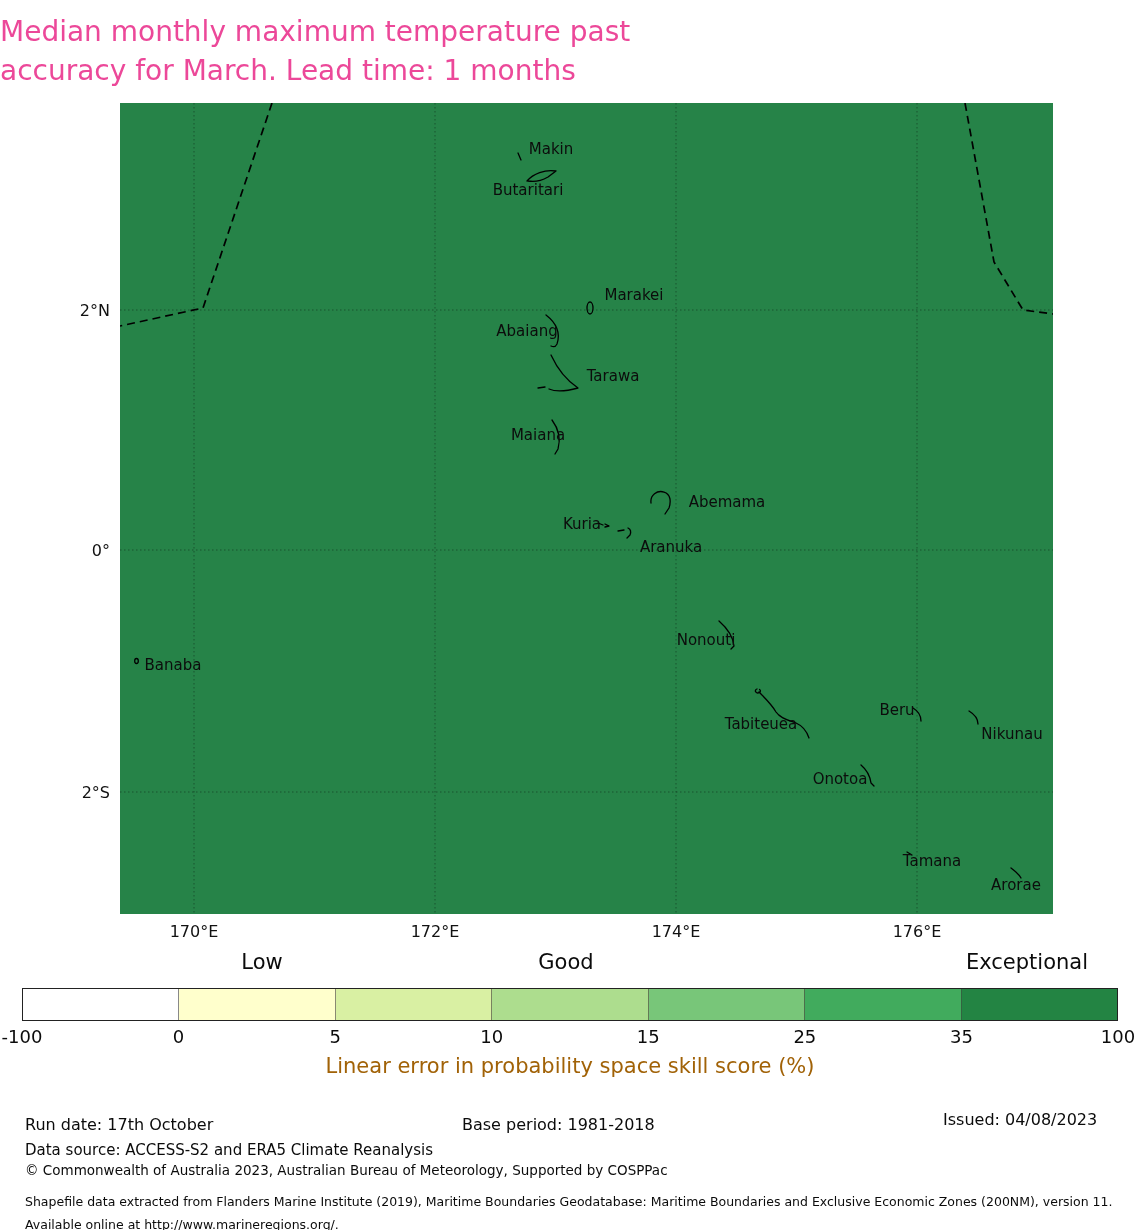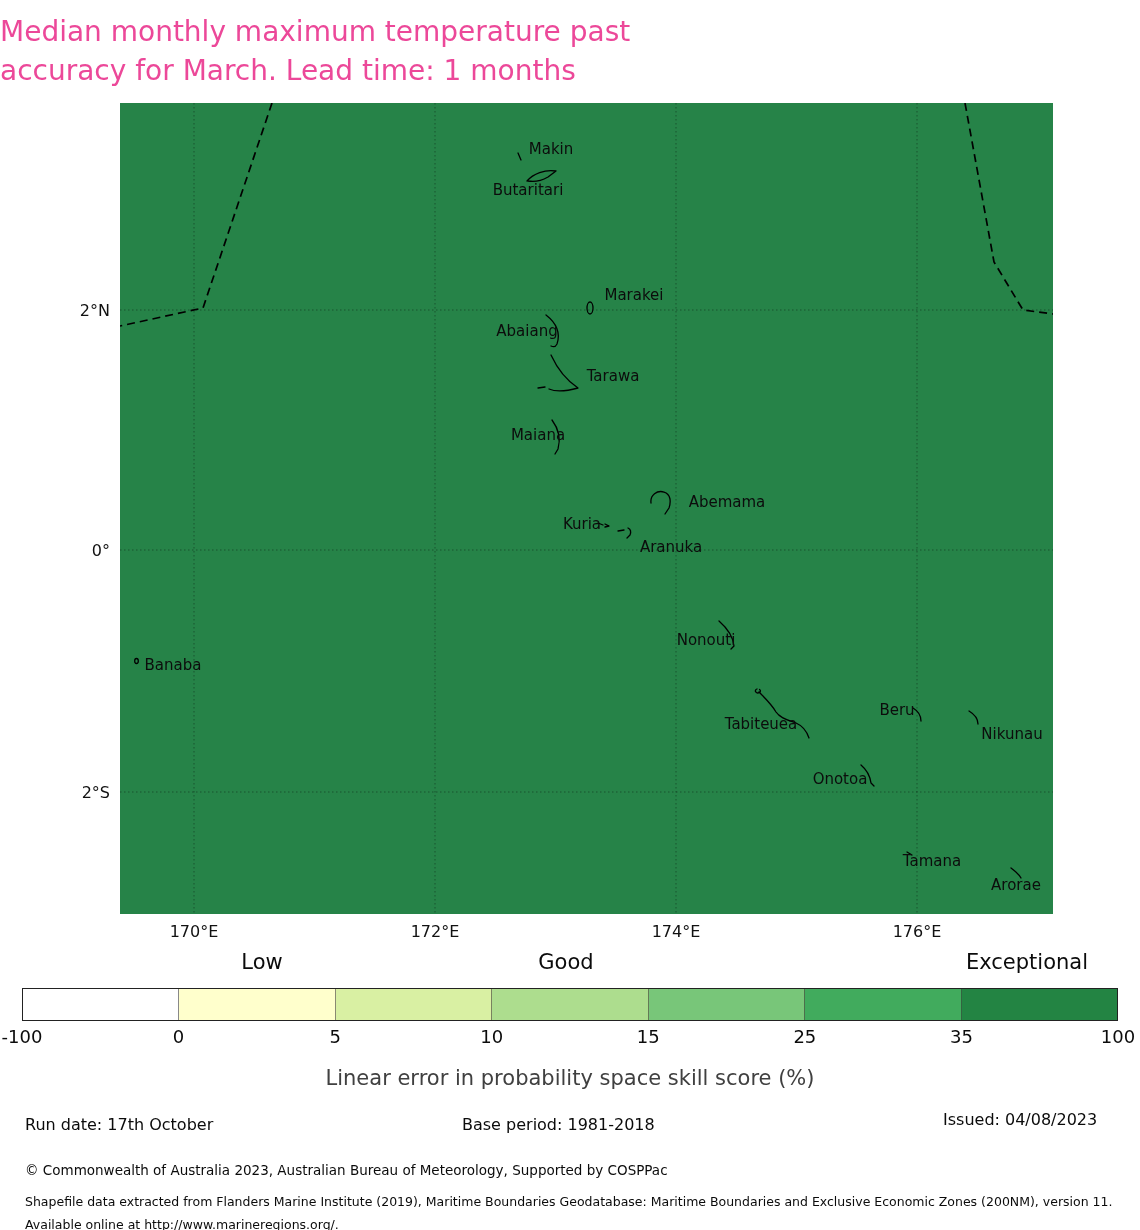--- a/index.html
+++ b/index.html
@@ -10,21 +10,21 @@
   #map{left:120px;top:103px;width:933px;height:811px;background:#268348;}
   #map-svg{position:absolute;left:120px;top:103px;width:933px;height:811px;}
   .island-label{position:absolute;transform:translate(-50%,-50%);font-size:15px;color:#0c0c0c;white-space:nowrap;}
   .ytick{position:absolute;width:92px;left:18px;text-align:right;font-size:16px;transform:translateY(-50%);color:#111;}
   .xtick{position:absolute;transform:translateX(-50%);font-size:16px;top:922px;color:#111;}
   .qual{position:absolute;transform:translateX(-50%);font-size:21px;top:950px;color:#0b0b0b;}
   #colorbar{left:22px;top:988px;width:1096px;height:33px;display:flex;border:1px solid #222;box-sizing:border-box;}
   .cb-seg{flex:1 1 0;height:100%;border-right:1px solid rgba(40,40,40,0.55);}
   .cb-seg:last-child{border-right:none;}
   .cb-tick{position:absolute;transform:translateX(-50%);font-size:18px;top:1026px;color:#0b0b0b;white-space:nowrap;}
-  #cb-caption{top:1054px;left:0;width:1140px;text-align:center;font-size:21px;color:#404040;margin-top:12px;}
+  #cb-caption{top:1054px;left:0;width:1140px;text-align:center;font-size:21px;color:#a16207;}
   .foot{color:#0b0b0b;white-space:nowrap;}
   #run-date{left:25px;top:1115px;font-size:16px;}
   #base-period{left:462px;top:1115px;font-size:16px;}
   #issued{left:943px;top:1110px;font-size:16px;}
   #data-source{left:25px;top:1141px;font-size:15px;}
   #copyright{left:25px;top:1162px;font-size:13.5px;}
   #shapefile{left:25px;top:1190px;width:1105px;font-size:12.5px;line-height:23px;white-space:normal;}
 </style>
 </head>
 <body>
@@ -121,16 +121,17 @@
       <span class="cb-tick" style="left: 648.286px;">15</span>
       <span class="cb-tick" style="left: 804.857px;">25</span>
       <span class="cb-tick" style="left: 961.429px;">35</span>
       <span class="cb-tick" style="left: 1118px;">100</span>
     </div>
   <div class="abs" id="cb-caption">Linear error in probability space skill score (%)</div>
 
   <div class="abs foot" id="run-date">Run date: 17th October</div>
   <div class="abs foot" id="base-period">Base period: 1981-2018</div>
   <div class="abs foot" id="issued">Issued: 04/08/2023</div>
+  <div class="abs foot" id="data-source">Data source: ACCESS-S2 and ERA5 Climate Reanalysis</div>
   <div class="abs foot" id="copyright">© Commonwealth of Australia 2023, Australian Bureau of Meteorology, Supported by COSPPac</div>
   <div class="abs foot" id="shapefile">Shapefile data extracted from Flanders Marine Institute (2019), Maritime Boundaries Geodatabase: Maritime Boundaries and Exclusive Economic Zones (200NM), version 11. Available online at http://www.marineregions.org/.</div>
 
 </div>
 
 </body></html>

